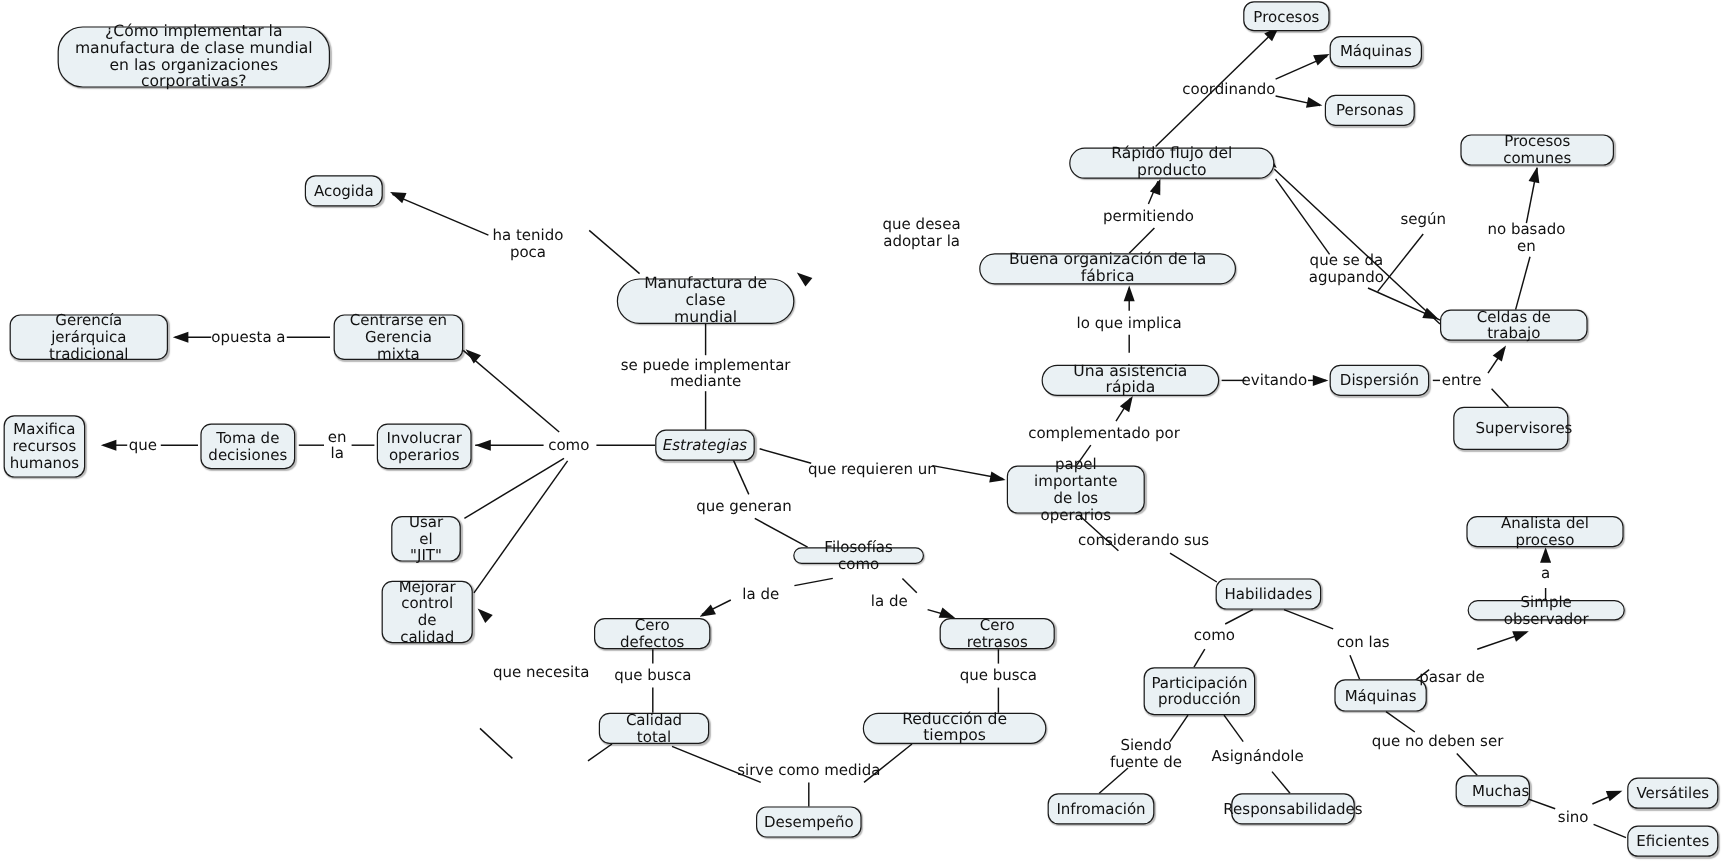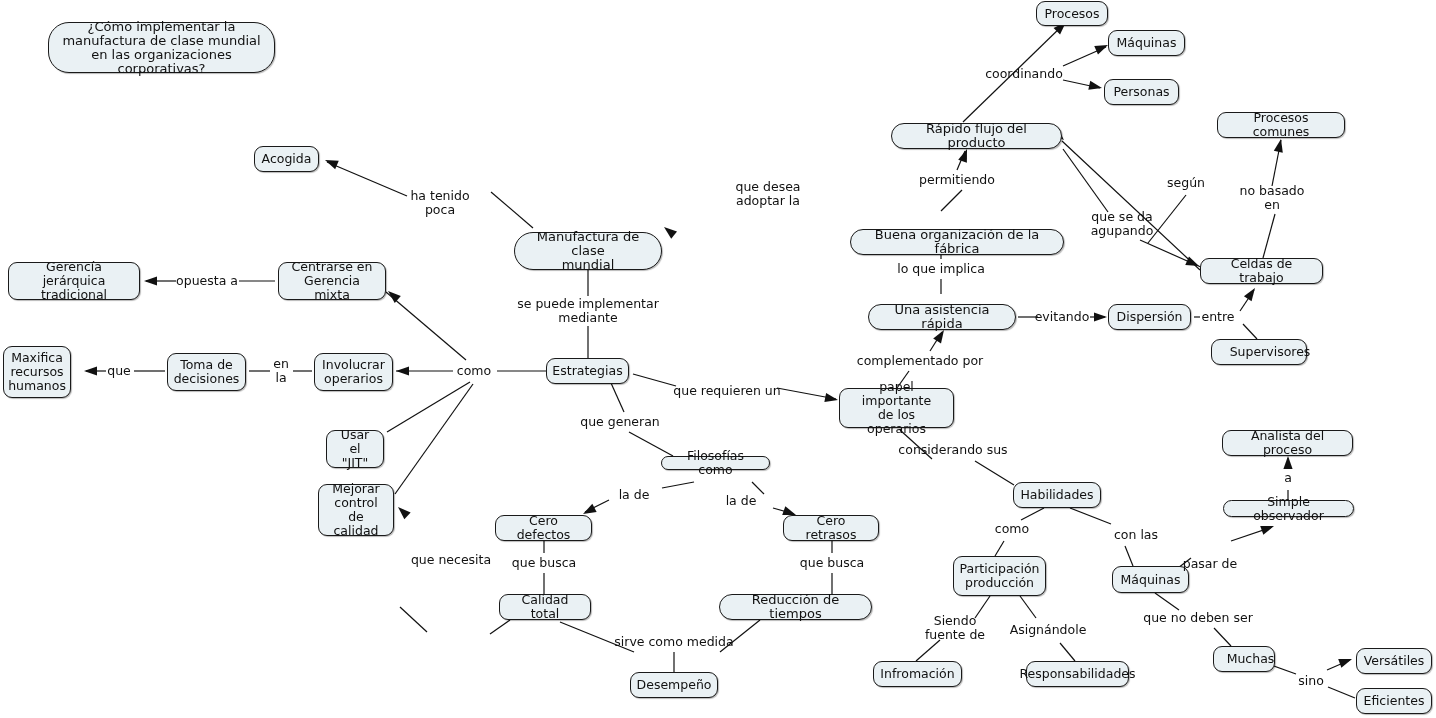--- a/index.html
+++ b/index.html
@@ -173,37 +173,37 @@
 humanos</div>
       <div class="node" style="left: 167px; top: 353px; width: 79px; height: 38px;">Toma de
 decisiones</div>
       <div class="node" style="left: 314px; top: 353px; width: 79px; height: 38px;">Involucrar
 operarios</div>
       <div class="node" style="left: 326px; top: 430px; width: 58px; height: 38px;">Usar el
 "JIT"</div>
       <div class="node" style="left: 318px; top: 484px; width: 76px; height: 52px;">Mejorar
 control de
 calidad</div>
-      <div class="node" style="left: 546px; top: 358px; width: 83px; height: 26px;">Estrategias</div>
+      <div class="node" style="left: 546px; top: 358px; width: 83px; height: 26px; font-style: italic;">Estrategias</div>
       <div class="node" style="left: 661px; top: 456px; width: 109px; height: 14px;">Filosofías como</div>
       <div class="node" style="left: 495px; top: 515px; width: 97px; height: 26px;">Cero defectos</div>
       <div class="node" style="left: 783px; top: 515px; width: 96px; height: 26px;">Cero retrasos</div>
       <div class="node" style="left: 499px; top: 594px; width: 92px; height: 26px;">Calidad total</div>
       <div class="node big" style="left: 719px; top: 594px; width: 153px; height: 26px;">Reducción de tiempos</div>
       <div class="node" style="left: 630px; top: 672px; width: 88px; height: 26px;">Desempeño</div>
       <div class="node" style="left: 1036px; top: 1px; width: 72px; height: 25px;">Procesos</div>
       <div class="node" style="left: 1108px; top: 30px; width: 77px; height: 26px;">Máquinas</div>
       <div class="node" style="left: 1104px; top: 79px; width: 75px; height: 26px;">Personas</div>
       <div class="node big" style="left: 891px; top: 123px; width: 171px; height: 26px;">Rápido flujo del producto</div>
-      <div class="node big" style="left: 850px; top: 211px; width: 214px; height: 26px; margin-top: 18px;">Buena organización de la fábrica</div>
+      <div class="node big" style="left: 816px; top: 211px; width: 214px; height: 26px;">Buena organización de la fábrica</div>
       <div class="node big" style="left: 868px; top: 304px; width: 148px; height: 26px;">Una asistencia rápida</div>
       <div class="node" style="left: 1108px; top: 304px; width: 83px; height: 26px;">Dispersión</div>
       <div class="node" style="left: 1217px; top: 112px; width: 128px; height: 26px;">Procesos comunes</div>
       <div class="node" style="left: 1200px; top: 258px; width: 123px; height: 26px;">Celdas de trabajo</div>
-      <div class="node" style="left: 1211px; top: 339px; width: 96px; height: 26px; padding-left: 29px;">Supervisores</div>
+      <div class="node" style="left: 1211px; top: 339px; width: 96px; height: 36px; padding-left: 29px;">Supervisores</div>
       <div class="node" style="left: 839px; top: 388px; width: 115px; height: 40px;">papel importante
 de los operarios</div>
       <div class="node" style="left: 1013px; top: 482px; width: 88px; height: 26px;">Habilidades</div>
       <div class="node" style="left: 953px; top: 556px; width: 93px; height: 40px;">Participación
 producción</div>
       <div class="node" style="left: 1112px; top: 566px; width: 77px; height: 27px;">Máquinas</div>
       <div class="node" style="left: 873px; top: 661px; width: 89px; height: 26px;">Infromación</div>
       <div class="node" style="left: 1026px; top: 661px; width: 103px; height: 26px;">Responsabilidades</div>
       <div class="node" style="left: 1213px; top: 646px; width: 62px; height: 26px; padding-left: 20px;">Muchas</div>
       <div class="node" style="left: 1222px; top: 430px; width: 131px; height: 26px;">Analista del proceso</div>

